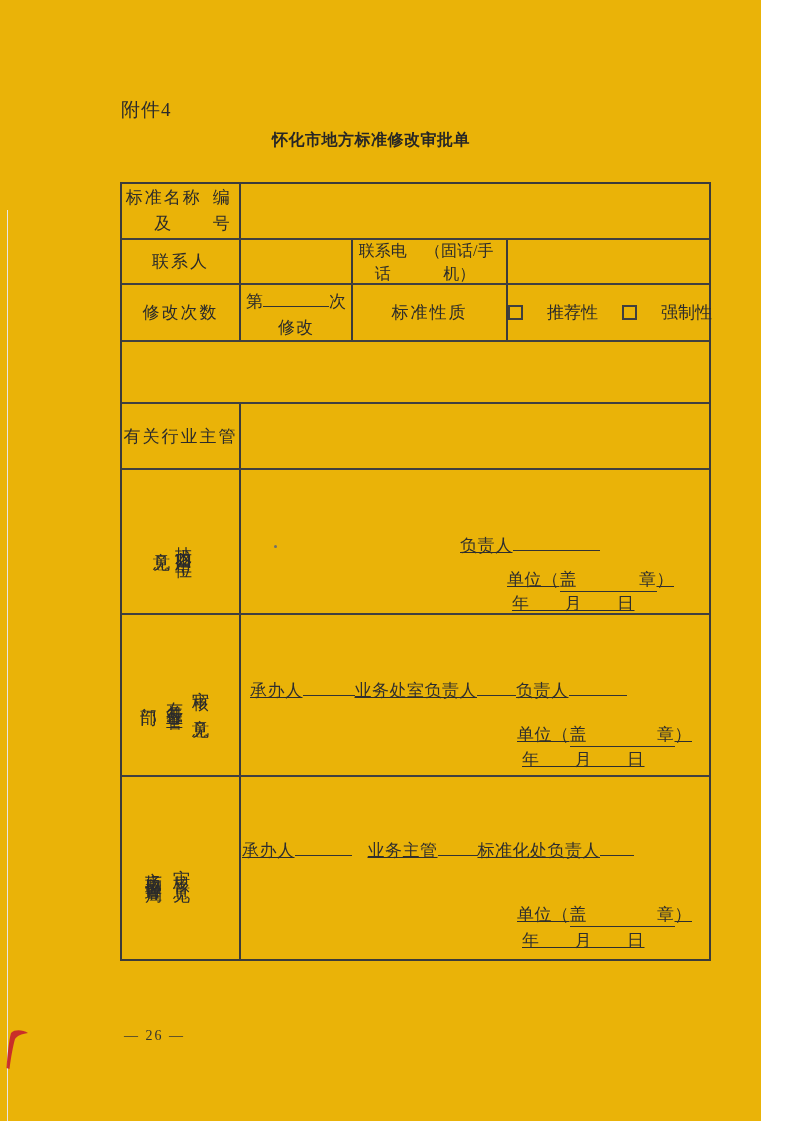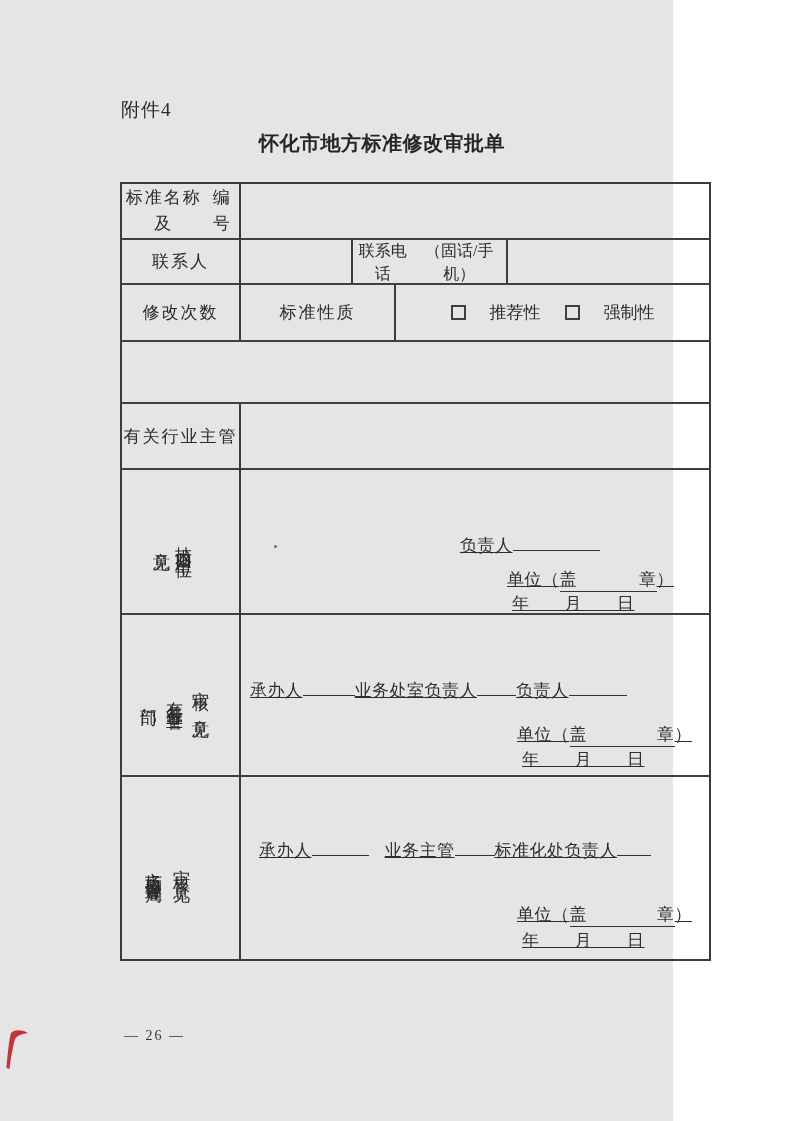--- a/index.html
+++ b/index.html
@@ -1,22 +1,22 @@
 <!DOCTYPE html>
 <html><head>
 <meta charset="utf-8">
 <style>
   html,body{margin:0;padding:0;}
   body{width:793px;height:1121px;background:#fff;overflow:hidden;
        font-family:"Liberation Serif","DejaVu Serif",serif;color:#2b2b2b;}
-  .page{position:relative;width:673px;height:1121px;background:#e5e5e5;}
+  .page{position:relative;width:761px;height:1121px;background:#eab308;}
   .scan-line{position:absolute;left:7px;top:210px;width:1px;height:911px;background:#e6e6e6;}
   .attachment{position:absolute;left:121px;top:97px;font-size:19px;letter-spacing:1px;}
   .title{position:absolute;left:371px;top:130px;transform:translateX(-50%);
-         font-size:20px;font-weight:bold;white-space:nowrap;letter-spacing:0.5px;color:#262626;margin-left:11px;}
+         font-size:16px;font-weight:bold;white-space:nowrap;letter-spacing:0.5px;color:#262626;}
   
   .form-table{position:absolute;left:120px;top:182px;width:591px;
               border:2px solid #3b3b3b;box-sizing:border-box;font-size:17px;}
   .tr{display:flex;border-top:2px solid #404040;box-sizing:border-box;}
   .tr:first-child{border-top:none;}
   .td{border-left:2px solid #3b3b3b;box-sizing:border-box;position:relative;}
   .td:first-child{border-left:none;}
   .lbl{display:flex;align-items:center;justify-content:center;text-align:center;
        letter-spacing:2px;}
   .c1{width:117px;flex:0 0 117px;}
@@ -46,21 +46,21 @@
   .oline{position:absolute;white-space:nowrap;font-size:17px;letter-spacing:0.5px;color:#2e2e2e;text-decoration:underline;}
   .bl{display:inline-block;border-bottom:1.8px solid #333;height:0.95em;vertical-align:baseline;}
   .b34{width:34px}.b39{width:39px}.b40{width:40px}.b52{width:52px}
   .b57{width:57px}.b58{width:58px}.b87{width:87px}
   .seal{display:inline-block;border-bottom:1.8px solid #333;}
   .seal-gap{display:inline-block;}
   .g62{width:62px}.g70{width:70px}
   .sp16{margin-left:16px;}
   .r6-l1{left:219px;top:64px}.r6-l2{left:266px;top:98px}.r6-l3{left:271px;top:122px}
   .r7-l1{left:9px;top:64px}.r7-l2{left:276px;top:108px}.r7-l3{left:281px;top:133px}
-  .r8-l1{left:18px;top:62px}.r8-l2{left:276px;top:126px}.r8-l3{left:281px;top:152px}
+  .r8-l1{left:1px;top:62px}.r8-l2{left:276px;top:126px}.r8-l3{left:281px;top:152px}
   .speck{position:absolute;left:152px;top:203px;width:3px;height:3px;border-radius:50%;background:#6f6f6f;}
   .page-number{position:absolute;left:124px;top:1028px;font-size:14px;letter-spacing:2px;color:#333;}
   .red-mark{position:absolute;left:5px;top:1029px;}
 </style>
 </head>
 <body>
 
 <div class="page">
 
   <div class="scan-line"></div>
@@ -88,20 +88,26 @@
         <div class="two-line phone-lbl">
           <span>联系电话</span>
           <span>（固话/手机）</span>
         </div>
       </div>
       <div class="td cflex"></div>
     </div>
 
     <div class="tr h57">
       <div class="td c1 lbl">修改次数</div>
+      <div class="td c2">
+        <div class="mod-l1">
+          <span>第</span><span class="bl" style="width:66px"></span><span>次</span>
+        </div>
+        <div class="mod-l2">修改</div>
+      </div>
       <div class="td c3 lbl">标准性质</div>
       <div class="td cflex">
         <div class="cbrow">
           <span class="cbitem">
             <span class="cb"></span>
             <span>推荐性</span>
           </span>
           <span class="cbitem">
             <span class="cb"></span>
             <span>强制性</span>

